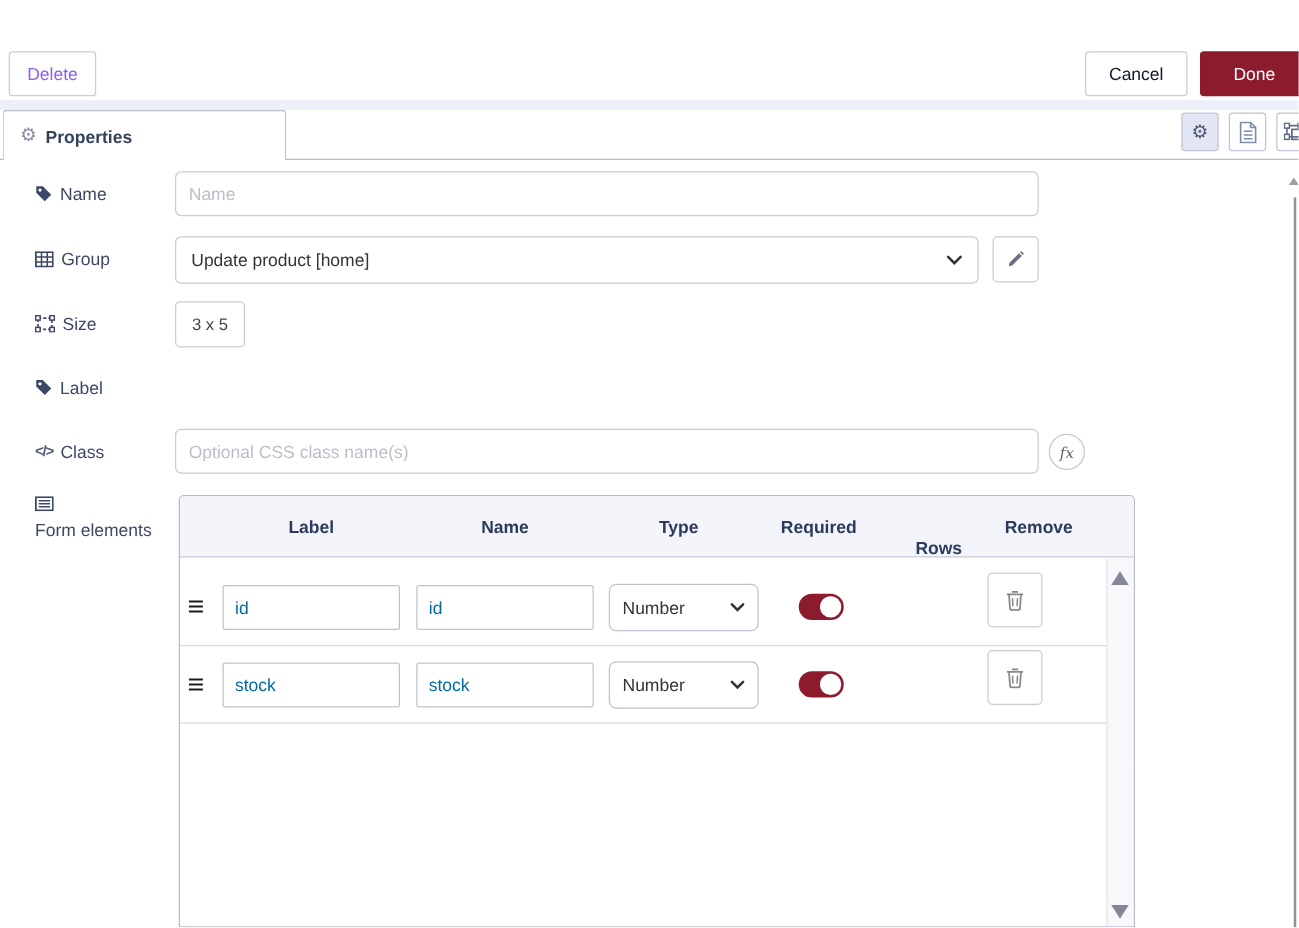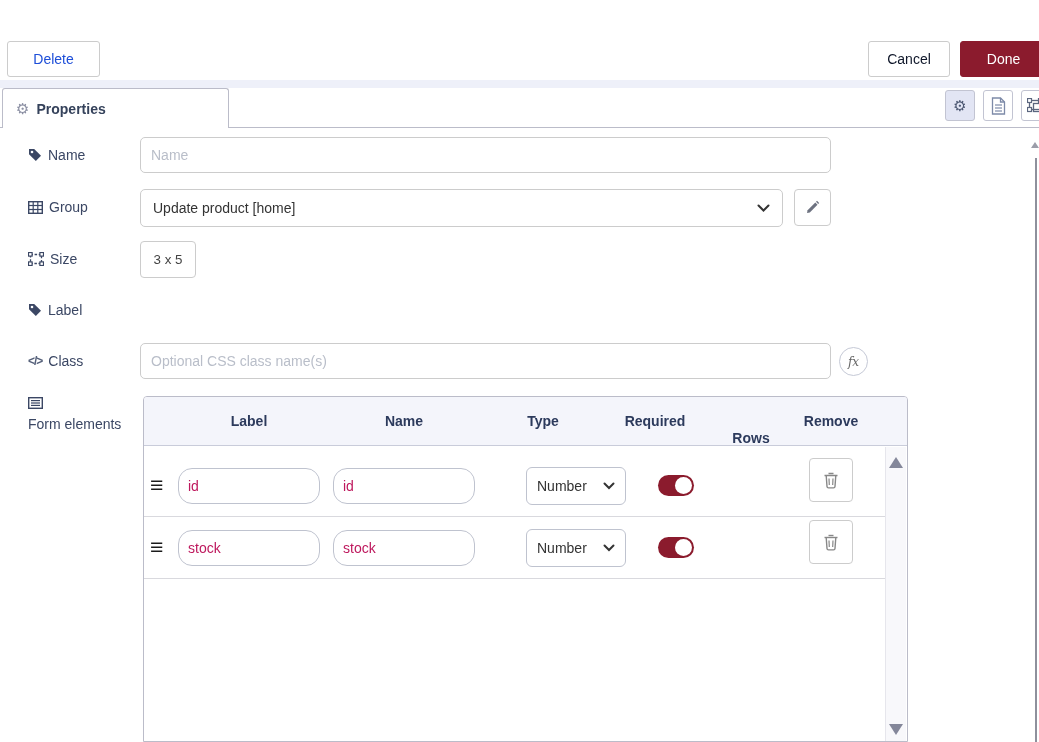--- a/index.html
+++ b/index.html
@@ -21,21 +21,21 @@
   .tray-title { font-size:15px; font-weight:bold; color:#2c3a5c; }
 
   
   .tray-toolbar { position:absolute; top:26px; left:0; right:0; height:54px; background:#fff; }
   .btn {
     display:inline-flex; align-items:center; justify-content:center;
     height:36px; padding:0 16px; background:#fff;
     border:1px solid #ccc; border-radius:3px;
     font-size:14px; color:#0f172a; cursor:pointer;
   }
-  .btn-delete { position:absolute; left:7px; top:15px; width:93px; color:#1d4ed8; }
+  .btn-delete { position:absolute; left:7px; top:15px; width:70px; color:#8b5cf6; }
   .btn-cancel { position:absolute; right:89px; top:15px; width:82px; }
   .btn-done {
     position:absolute; right:-8px; top:15px; width:87px;
     background:#8B1B2D; border-color:#8B1B2D; color:#fff; font-weight:500;
   }
   .lavender-strip { position:absolute; top:80px; left:0; right:0; height:8px; background:#eef0f9; }
 
   
   .tabbar { position:absolute; top:88px; left:0; right:0; height:40px; background:#fff; border-bottom:1px solid #bbbcc9; }
   .tab-active {
@@ -117,28 +117,28 @@
   .h-name { width:142px; } .h-sp3 { width:12px; } .h-type { width:112px; }
   .h-required { width:112px; } .h-rows { width:80px;margin-top:34px; } .h-remove { width:80px; }
 
   .el-body { position:relative; padding-top:9px; }
   .el-row {
     display:flex; align-items:center; height:62px;
     border-bottom:1px solid #d9d9de; padding-left:6px; margin-right:22px;
   }
   .drag-handle { width:20px; margin-right:8px; font-size:23px; font-weight:bold; color:#1a1a1a; cursor:grab; line-height:1; }
   .cell-input {
-    width:142px; height:36px; border:1px solid #bfc3cf; border-radius:14px;
-    padding:0 9px; font-size:14px; color:#be185d; font-family:inherit;
+    width:142px; height:36px; border:1px solid #bfc3cf; border-radius:2px;
+    padding:0 9px; font-size:14px; color:#0369a1; font-family:inherit;
   }
   .cell-input.c-label { margin-right:13px; }
   .cell-input.c-name  { margin-right:12px; }
   .type-select {
-    width:100px; height:38px; border:1px solid #bfc3cf; border-radius:6px; background:#fff;
-    display:flex; align-items:center; padding:0 10px; color:#333; cursor:pointer;margin-left:39px;
+    width:120px; height:38px; border:1px solid #bfc3cf; border-radius:6px; background:#fff;
+    display:flex; align-items:center; padding:0 10px; color:#333; cursor:pointer;
   }
   .type-select .chev { margin-left:auto; }
   .toggle {
     width:36px; height:21px; border-radius:11px; background:#ccc;
     margin-left:32px; position:relative; cursor:pointer; flex:0 0 auto;
   }
   .toggle.on { background:#8B1B2D; }
   .toggle .knob {
     position:absolute; top:2px; left:2px; width:17px; height:17px;
     border-radius:50%; background:#fff;

